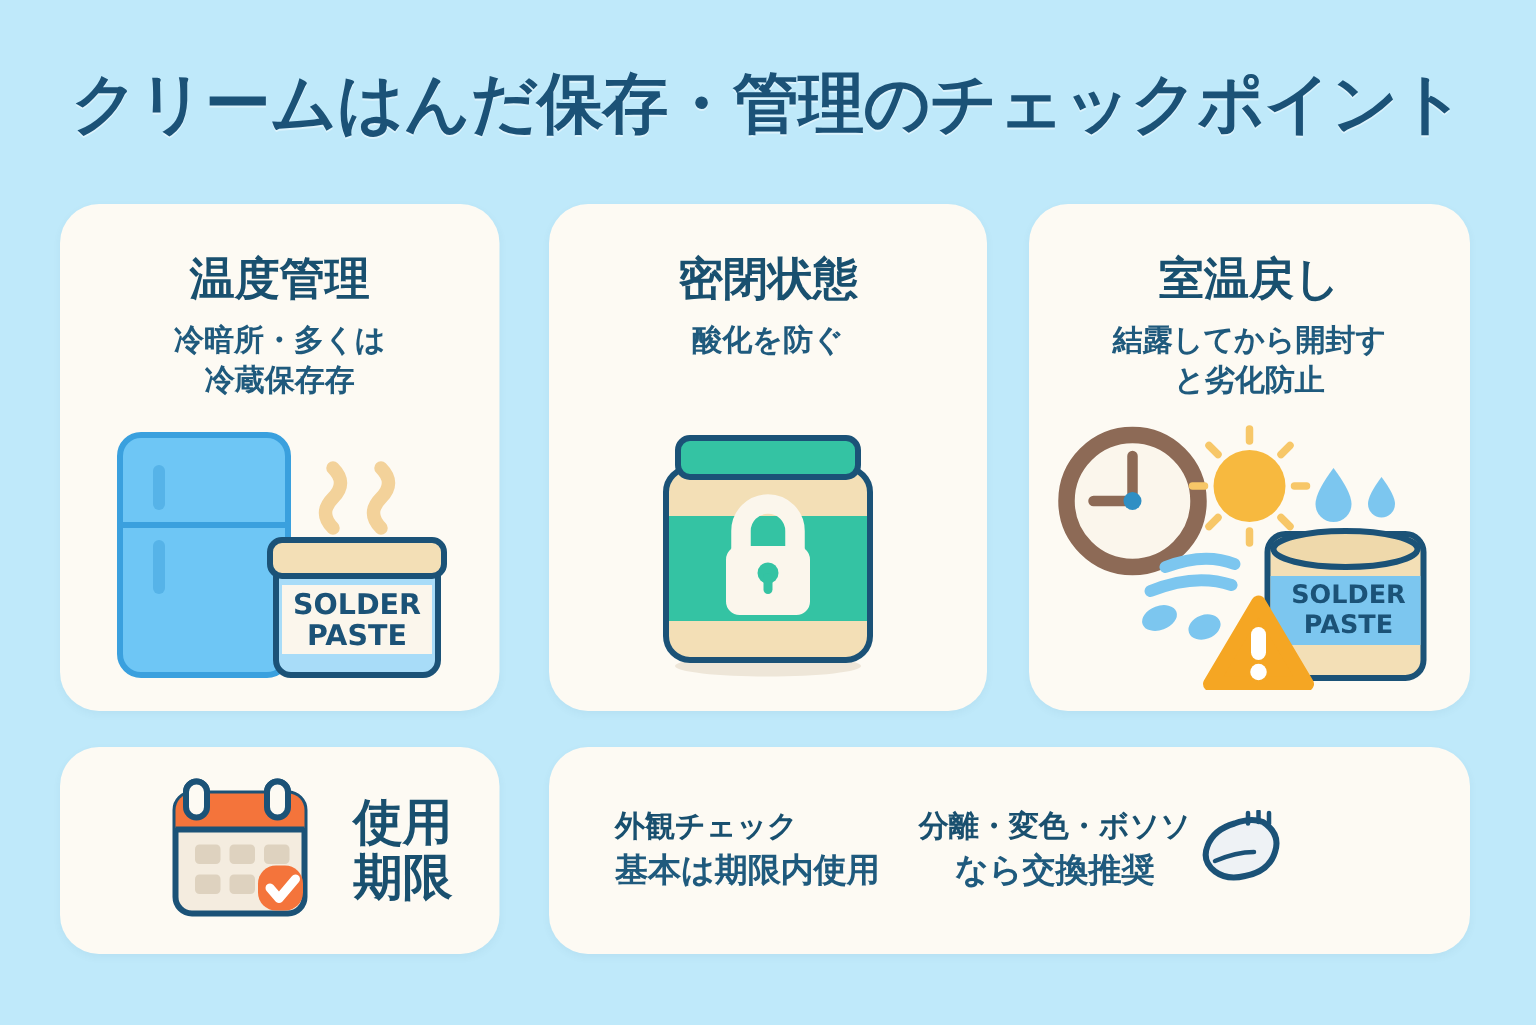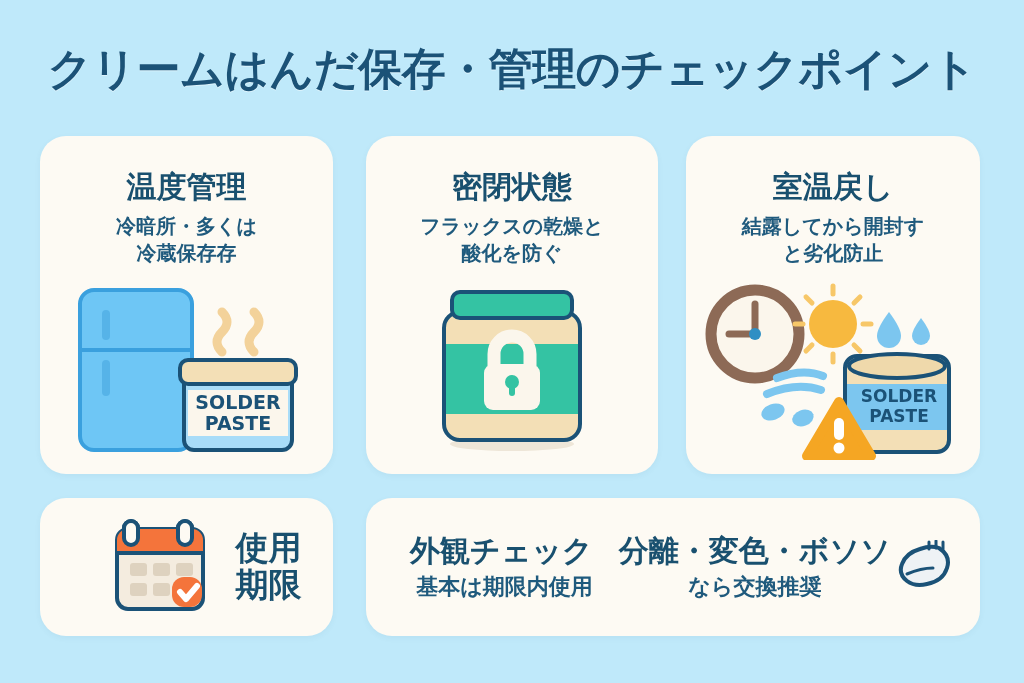--- a/index.html
+++ b/index.html
@@ -106,21 +106,21 @@
     display: flex;
     align-items: center;
     height: 100%;
     padding: 0 36px 0 44px;
     box-sizing: border-box;
     gap: 26px;
   }
   .c5-col { flex: 0 0 auto; }
   .c5-col.right { display: flex; align-items: center; }
   .c5-head {
-    font-size: 30px;
+    font-size: 20px;
     font-weight: 700;
     color: #19506f;
     line-height: 1.15;
     white-space: nowrap;
   }
   .c5-sub {
     font-size: 22px;
     font-weight: 700;
     color: #1f5a7d;
     line-height: 1.2;
@@ -159,21 +159,20 @@
         <rect x="116" y="108" width="100" height="46" fill="#fbf6ec"></rect>
         <text x="166" y="127" font-size="19" font-weight="700" fill="#1b5277" text-anchor="middle" font-family="DejaVu Sans, Liberation Sans, sans-serif">SOLDER</text>
         <text x="166" y="148" font-size="19" font-weight="700" fill="#1b5277" text-anchor="middle" font-family="DejaVu Sans, Liberation Sans, sans-serif">PASTE</text>
       </svg>
     </div>
   </div>
 
   <div class="card card-top c2">
     <div class="card-heading">密閉状態</div>
     <div class="card-sub">
-      <div>フラックスの乾燥と</div>
       <div>酸化を防ぐ</div>
     </div>
     <div class="art">
       <svg width="180" height="172" viewBox="0 0 180 172">
         <ellipse cx="90" cy="162" rx="62" ry="7" fill="#eee6d8"></ellipse>
 
         <rect x="22" y="30" width="136" height="128" rx="16" fill="#f3dfb6" stroke="#1b5277" stroke-width="4"></rect>
         <rect x="24" y="62" width="132" height="70" fill="#34c3a3"></rect>
 
         <rect x="30" y="10" width="120" height="26" rx="8" fill="#34c3a3" stroke="#1b5277" stroke-width="4"></rect>

